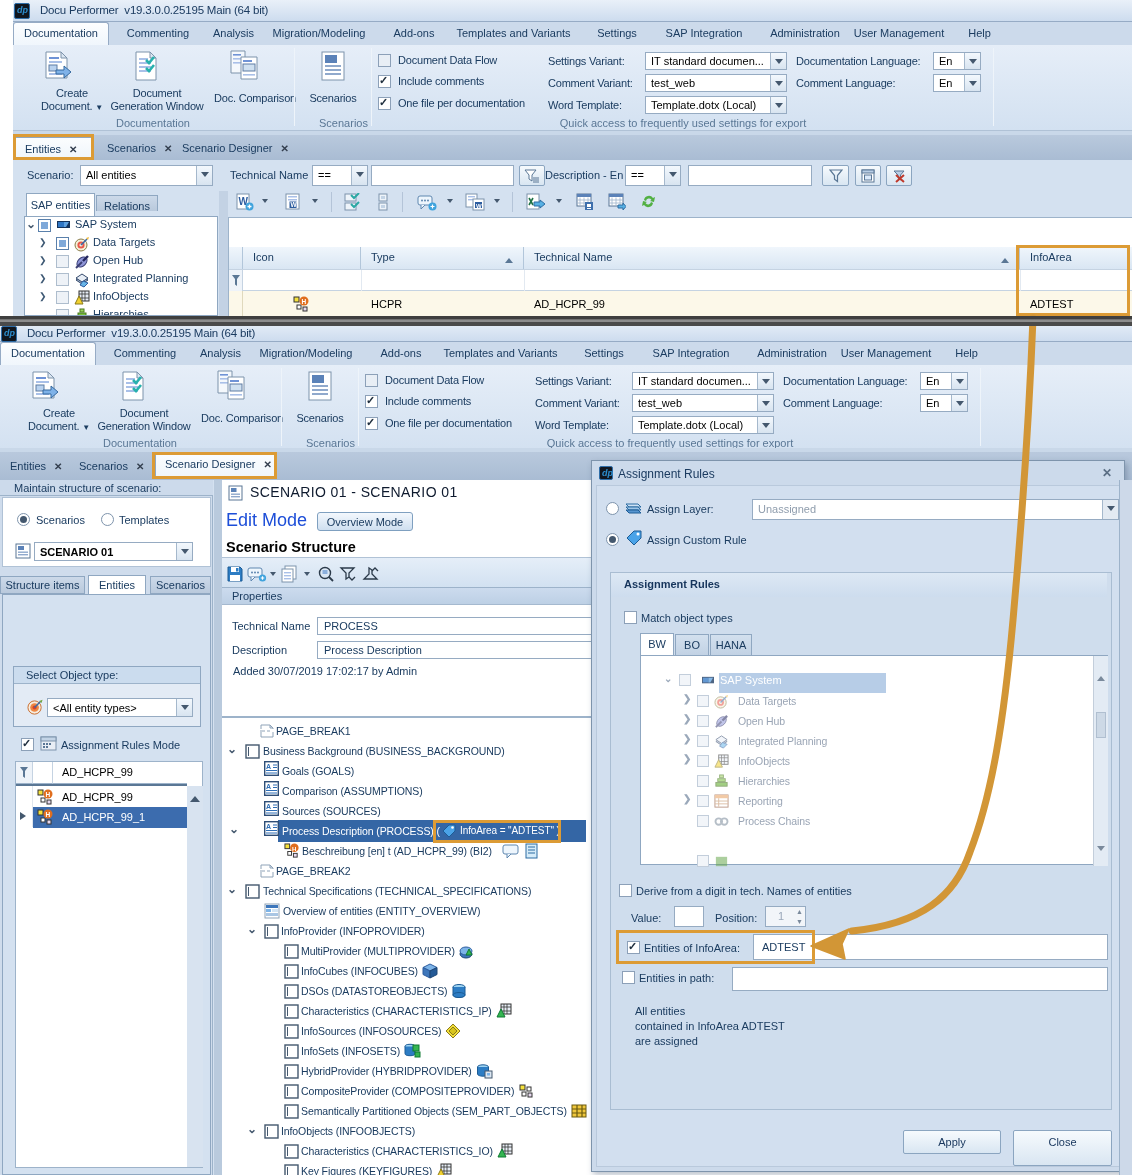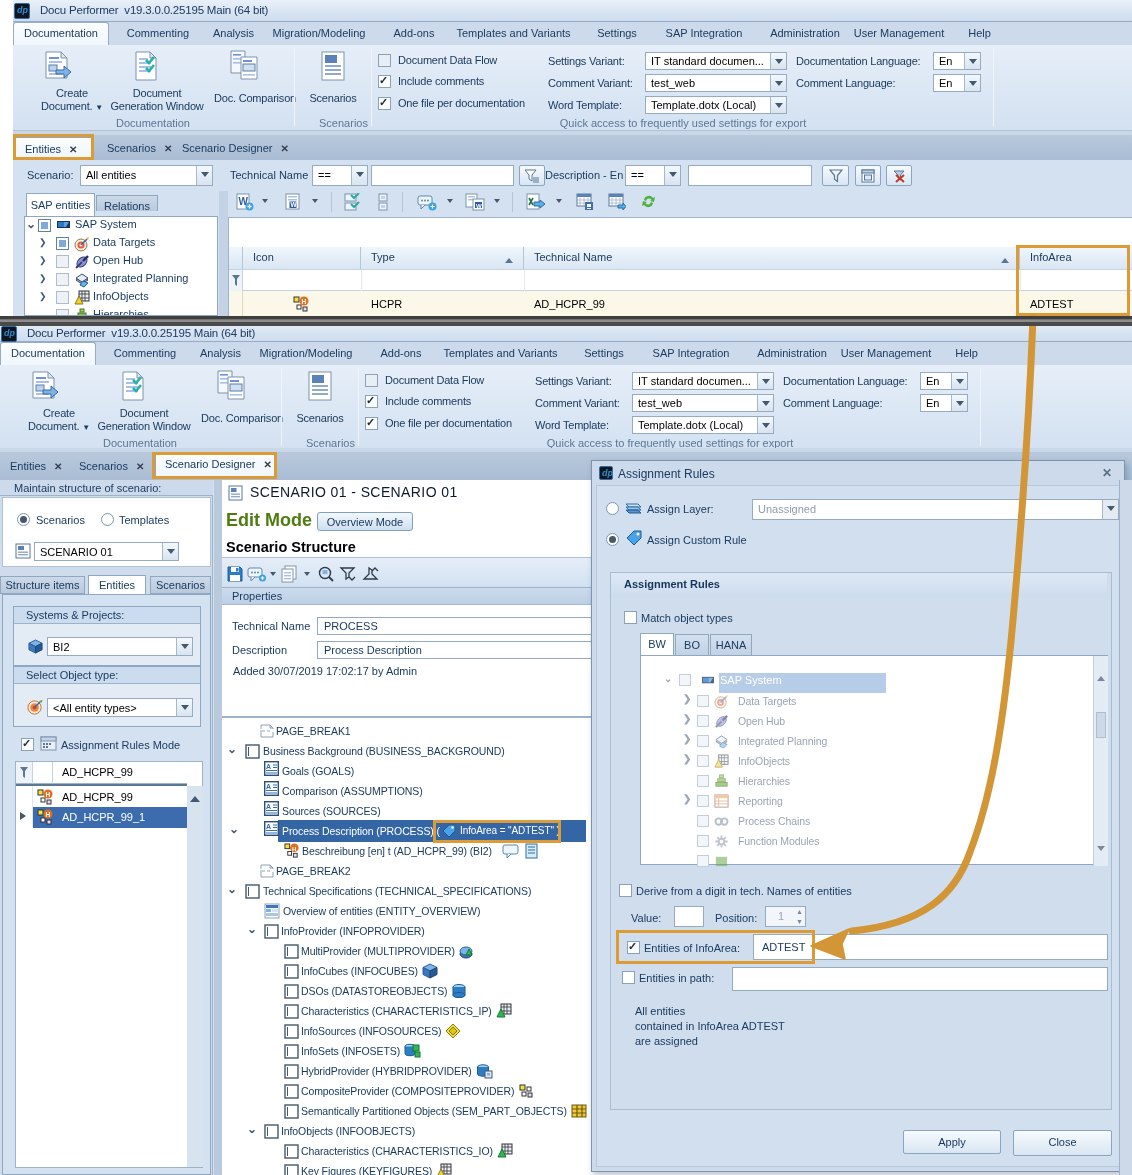--- a/index.html
+++ b/index.html
@@ -484,45 +484,31 @@
           <div class="abs" style="left:17px; top:18px; width:7px; height:7px; border-radius:50%; background:#44586e;"></div>
           <div class="abs navy" style="left:33px; top:16px;">Scenarios</div>
           <div class="abs" style="left:98px; top:15px; width:13px; height:13px; border:1px solid #7e94ac; border-radius:50%; background:#fff;"></div>
           <div class="abs navy" style="left:116px; top:16px;">Templates</div>
           <svg class="abs" style="left:12px; top:45px;" width="16" height="16" viewBox="0 0 16 16">
               <rect x="1" y="1" width="14" height="14" fill="#fff" stroke="#5a7795"></rect>
               <rect x="3" y="3" width="6" height="4" fill="#5b82b8"></rect>
               <rect x="3" y="8.5" width="10" height="1.4" fill="#90a9cc"></rect>
               <rect x="3" y="11" width="10" height="1.4" fill="#90a9cc"></rect>
             </svg>
-          <div class="combo" style="left:31px; top:44px; width:145px; height:19px;">
+          <div class="combo" style="left:31px; top:44px; width:159px; height:19px;font-weight:bold;">
               <div class="tx" style="top:2.5px;">SCENARIO 01</div>
               <div class="ar"></div>
             </div>
         </div>
         <div class="abs" style="left:0px; top:95px; width:213px; height:19px;">
           <div class="abs" style="left:0; top:1px; width:85px; height:18px; background:linear-gradient(#ccd9e9,#b9c9dc); border:1px solid #8fa7c1; color:#1b3c60; text-align:center; line-height:17px;">Structure items</div>
           <div class="abs" style="left:88px; top:0px; width:58px; height:19px; background:#fff; border:1px solid #8fa7c1; border-bottom:none; color:#1b3c60; text-align:center; line-height:19px;">Entities</div>
           <div class="abs" style="left:150px; top:1px; width:61px; height:18px; background:linear-gradient(#ccd9e9,#b9c9dc); border:1px solid #8fa7c1; color:#1b3c60; text-align:center; line-height:17px;">Scenarios</div>
         </div>
         <div class="abs" style="left:2px; top:114px; width:209px; height:581px; background:#d4e1f0; border:1px solid #8fa7c1;">
-          <div class="abs" style="left:10px; top:11px; width:188px; height:60px; background:#e3ebf5; border:1px solid #8fa7c1;">
-            <div class="abs" style="left:0; top:0; width:186px; height:17px; background:#cbdcee; border-bottom:1px solid #9db3ca;">
-                <span class="navy" style="position:absolute; left:12px; top:2px;">Systems &amp; Projects:</span>
-              </div>
-            <svg class="abs" style="left:14px; top:32px;" width="15" height="15" viewBox="0 0 16 16">
-                <path d="M8 1 L15 4.5 8 8 1 4.5 Z" fill="#7db4e8" stroke="#2d5d9f"></path>
-                <path d="M1 4.5 L8 8 v7 L1 11.5 Z" fill="#3e77bb" stroke="#2d5d9f"></path>
-                <path d="M15 4.5 L8 8 v7 l7 -3.5 Z" fill="#245a96" stroke="#1c4675"></path>
-              </svg>
-            <div class="combo" style="left:33px; top:30px; width:146px; height:19px;">
-                <div class="tx" style="top:2.5px;">BI2</div>
-                <div class="ar"></div>
-              </div>
-          </div>
           <div class="abs" style="left:10px; top:71px; width:188px; height:61px; background:#e3ebf5; border:1px solid #8fa7c1;">
             <div class="abs" style="left:0; top:0; width:186px; height:17px; background:#cbdcee; border-bottom:1px solid #9db3ca;">
                 <span class="navy" style="position:absolute; left:12px; top:2px;">Select Object type:</span>
               </div>
             <svg class="abs" style="left:13px; top:32px;" width="17" height="17" viewBox="0 0 18 18">
                 <circle cx="8" cy="9" r="7" fill="#f6ede0" stroke="#c96a2a"></circle>
                 <circle cx="8" cy="9" r="4.6" fill="#ee8743"></circle>
                 <circle cx="8" cy="9" r="2.2" fill="#d9442a"></circle>
                 <path d="M8 9 L14 3" stroke="#3a69a8" stroke-width="1.6"></path>
                 <path d="M13 2 l3.5 -1.2 -1.2 3.5 z" fill="#6da33c"></path>
@@ -585,21 +571,21 @@
 
       <div class="abs" style="left:222px; top:0; width:910px; height:695px; background:#fff;" id="centerpanel">
         <div class="abs" style="left:897px; top:0; width:13px; height:695px; background:#cdd9e9; border-left:1px solid #9db3ca; z-index:3;"></div>
         <svg class="abs" style="left:6px; top:5px;" width="15" height="16" viewBox="0 0 15 16">
             <rect x="1" y="1" width="13" height="14" fill="#fff" stroke="#5a7795"></rect>
             <rect x="3" y="3" width="5.5" height="4" fill="#5b82b8"></rect>
             <rect x="3" y="8.5" width="9" height="1.4" fill="#90a9cc"></rect>
             <rect x="3" y="11" width="9" height="1.4" fill="#90a9cc"></rect>
           </svg>
         <div class="abs" style="left:28px; top:4px; font-size:14px; font-weight:normal; color:#0e1a2e; letter-spacing:0.4px;">SCENARIO 01 - SCENARIO 01</div>
-        <div class="abs" style="left:4px; top:30px; font-size:18px; font-weight:bold; color:#4d7c0f;">Edit Mode</div>
+        <div class="abs" style="left:4px; top:30px; font-size:18px; font-weight:normal; color:#1d4ed8;">Edit Mode</div>
         <div class="abs" style="left:95px; top:32px; width:96px; height:19px; background:linear-gradient(#f3f8fd,#cfdff0); border:1px solid #7fa0c0; border-radius:3px; text-align:center; line-height:18px; color:#1b3c60;">Overview Mode</div>
         <div class="abs" style="left:4px; top:59px; font-size:14.5px; font-weight:bold; color:#000;">Scenario Structure</div>
         <div class="abs" style="left:0; top:77px; width:910px; height:31px; background:linear-gradient(#e5eef8,#d2e1f1); border-top:1px solid #b0c2d6; border-bottom:1px solid #9db3ca;">
           <svg class="abs" style="left:5px; top:8px;" width="16" height="16" viewBox="0 0 16 16">
               <path d="M1 1 h12 l2 2 v12 h-14 z" fill="#2d7dc4" stroke="#1c5c96"></path>
               <rect x="4" y="1" width="8" height="5" fill="#fff"></rect>
               <rect x="3" y="9" width="10" height="6" fill="#fff"></rect>
               <rect x="9" y="2" width="2.5" height="3.5" fill="#2d7dc4"></rect>
             </svg>
           <svg class="abs" style="left:25px; top:8px;" width="20" height="16" viewBox="0 0 20 16">
@@ -1017,28 +1003,20 @@
             </div>
           <div class="gtr" style="top:156px;">
               <div class="gcb" style="left:56px;"></div>
               <svg class="abs gi" style="left:73px;" width="15" height="15" viewBox="0 0 16 16">
                 <circle cx="5" cy="8" r="3.4" fill="none" stroke="#7a8a9a" stroke-width="2"></circle>
                 <circle cx="11" cy="8" r="3.4" fill="none" stroke="#7a8a9a" stroke-width="2"></circle>
                 <path d="M6.5 8 h3" stroke="#7a8a9a" stroke-width="2"></path>
               </svg>
               <span class="gt" style="left:97px;">Process Chains</span>
             </div>
-          <div class="gtr" style="top:176px;">
-              <div class="gcb" style="left:56px;"></div>
-              <svg class="abs gi" style="left:73px;" width="15" height="15" viewBox="0 0 16 16">
-                <circle cx="8" cy="8" r="3" fill="none" stroke="#8a97a8" stroke-width="2"></circle>
-                <path d="M8 1.5 v3 M8 11.5 v3 M1.5 8 h3 M11.5 8 h3 M3.4 3.4 l2.1 2.1 M10.5 10.5 l2.1 2.1 M12.6 3.4 l-2.1 2.1 M5.5 10.5 l-2.1 2.1" stroke="#8a97a8" stroke-width="2"></path>
-              </svg>
-              <span class="gt" style="left:97px;">Function Modules</span>
-            </div>
           <div class="gtr" style="top:196px;">
               <div class="gcb" style="left:56px;"></div>
               <svg class="abs gi" style="left:73px;" width="15" height="15" viewBox="0 0 16 16">
                 <rect x="2" y="3" width="12" height="10" fill="#6aa84f"></rect>
               </svg>
               <span class="gt" style="left:97px;"></span>
             </div>
           <div class="abs" style="left:452px; top:0px; width:15px; height:210px; background:#e3ebf4; border-left:1px solid #c3cedb;">
             <div class="abs" style="left:3px; top:16px; border:4px solid transparent; border-bottom:5px solid #7a8a9c;"></div>
             <div class="abs" style="left:2px; top:56px; width:10px; height:26px; background:#cdd9e6; border:1px solid #b0bfd0;"></div>
@@ -1063,21 +1041,21 @@
         <div class="orangebox" style="left:5px; top:357px; width:199px; height:34px;"></div>
         <div class="cb" style="left:11px; top:398px;"></div>
         <div class="abs navy" style="left:28px; top:399px;">Entities in path:</div>
         <div class="inp" style="left:121px; top:394px; width:376px; height:24px;"></div>
         <div class="abs navy" style="left:24px; top:432px;">All entities</div>
         <div class="abs navy" style="left:24px; top:447px;">contained in InfoArea ADTEST</div>
         <div class="abs navy" style="left:24px; top:462px;">are assigned</div>
       </div>
 
       <div class="btnish" style="left:306px; top:644px; width:98px; height:24px; text-align:center; line-height:23px; color:#16355c;">Apply</div>
-      <div class="btnish" style="left:416px; top:644px; width:99px; height:26px; text-align:center; line-height:23px; color:#16355c;">Close</div>
+      <div class="btnish" style="left:416px; top:644px; width:99px; height:36px; text-align:center; line-height:23px; color:#16355c;">Close</div>
     </div>
   </div>
 
   <svg class="abs" style="left:0; top:0; pointer-events:none;" width="1132" height="1175" viewBox="0 0 1132 1175">
     <path d="M 1033 318 C 1029 420 1022 520 1013 620 C 1004 720 992 795 970 852 C 955 896 922 924 852 931" fill="none" stroke="#d29636" stroke-width="7" stroke-linecap="round"></path>
     <path d="M 811 946 L 849 929 L 842 944 L 845 959 Z" fill="#d29636" stroke="#d29636" stroke-width="1.5" stroke-linejoin="round"></path>
   </svg>
 </div>
 
 </body></html>

